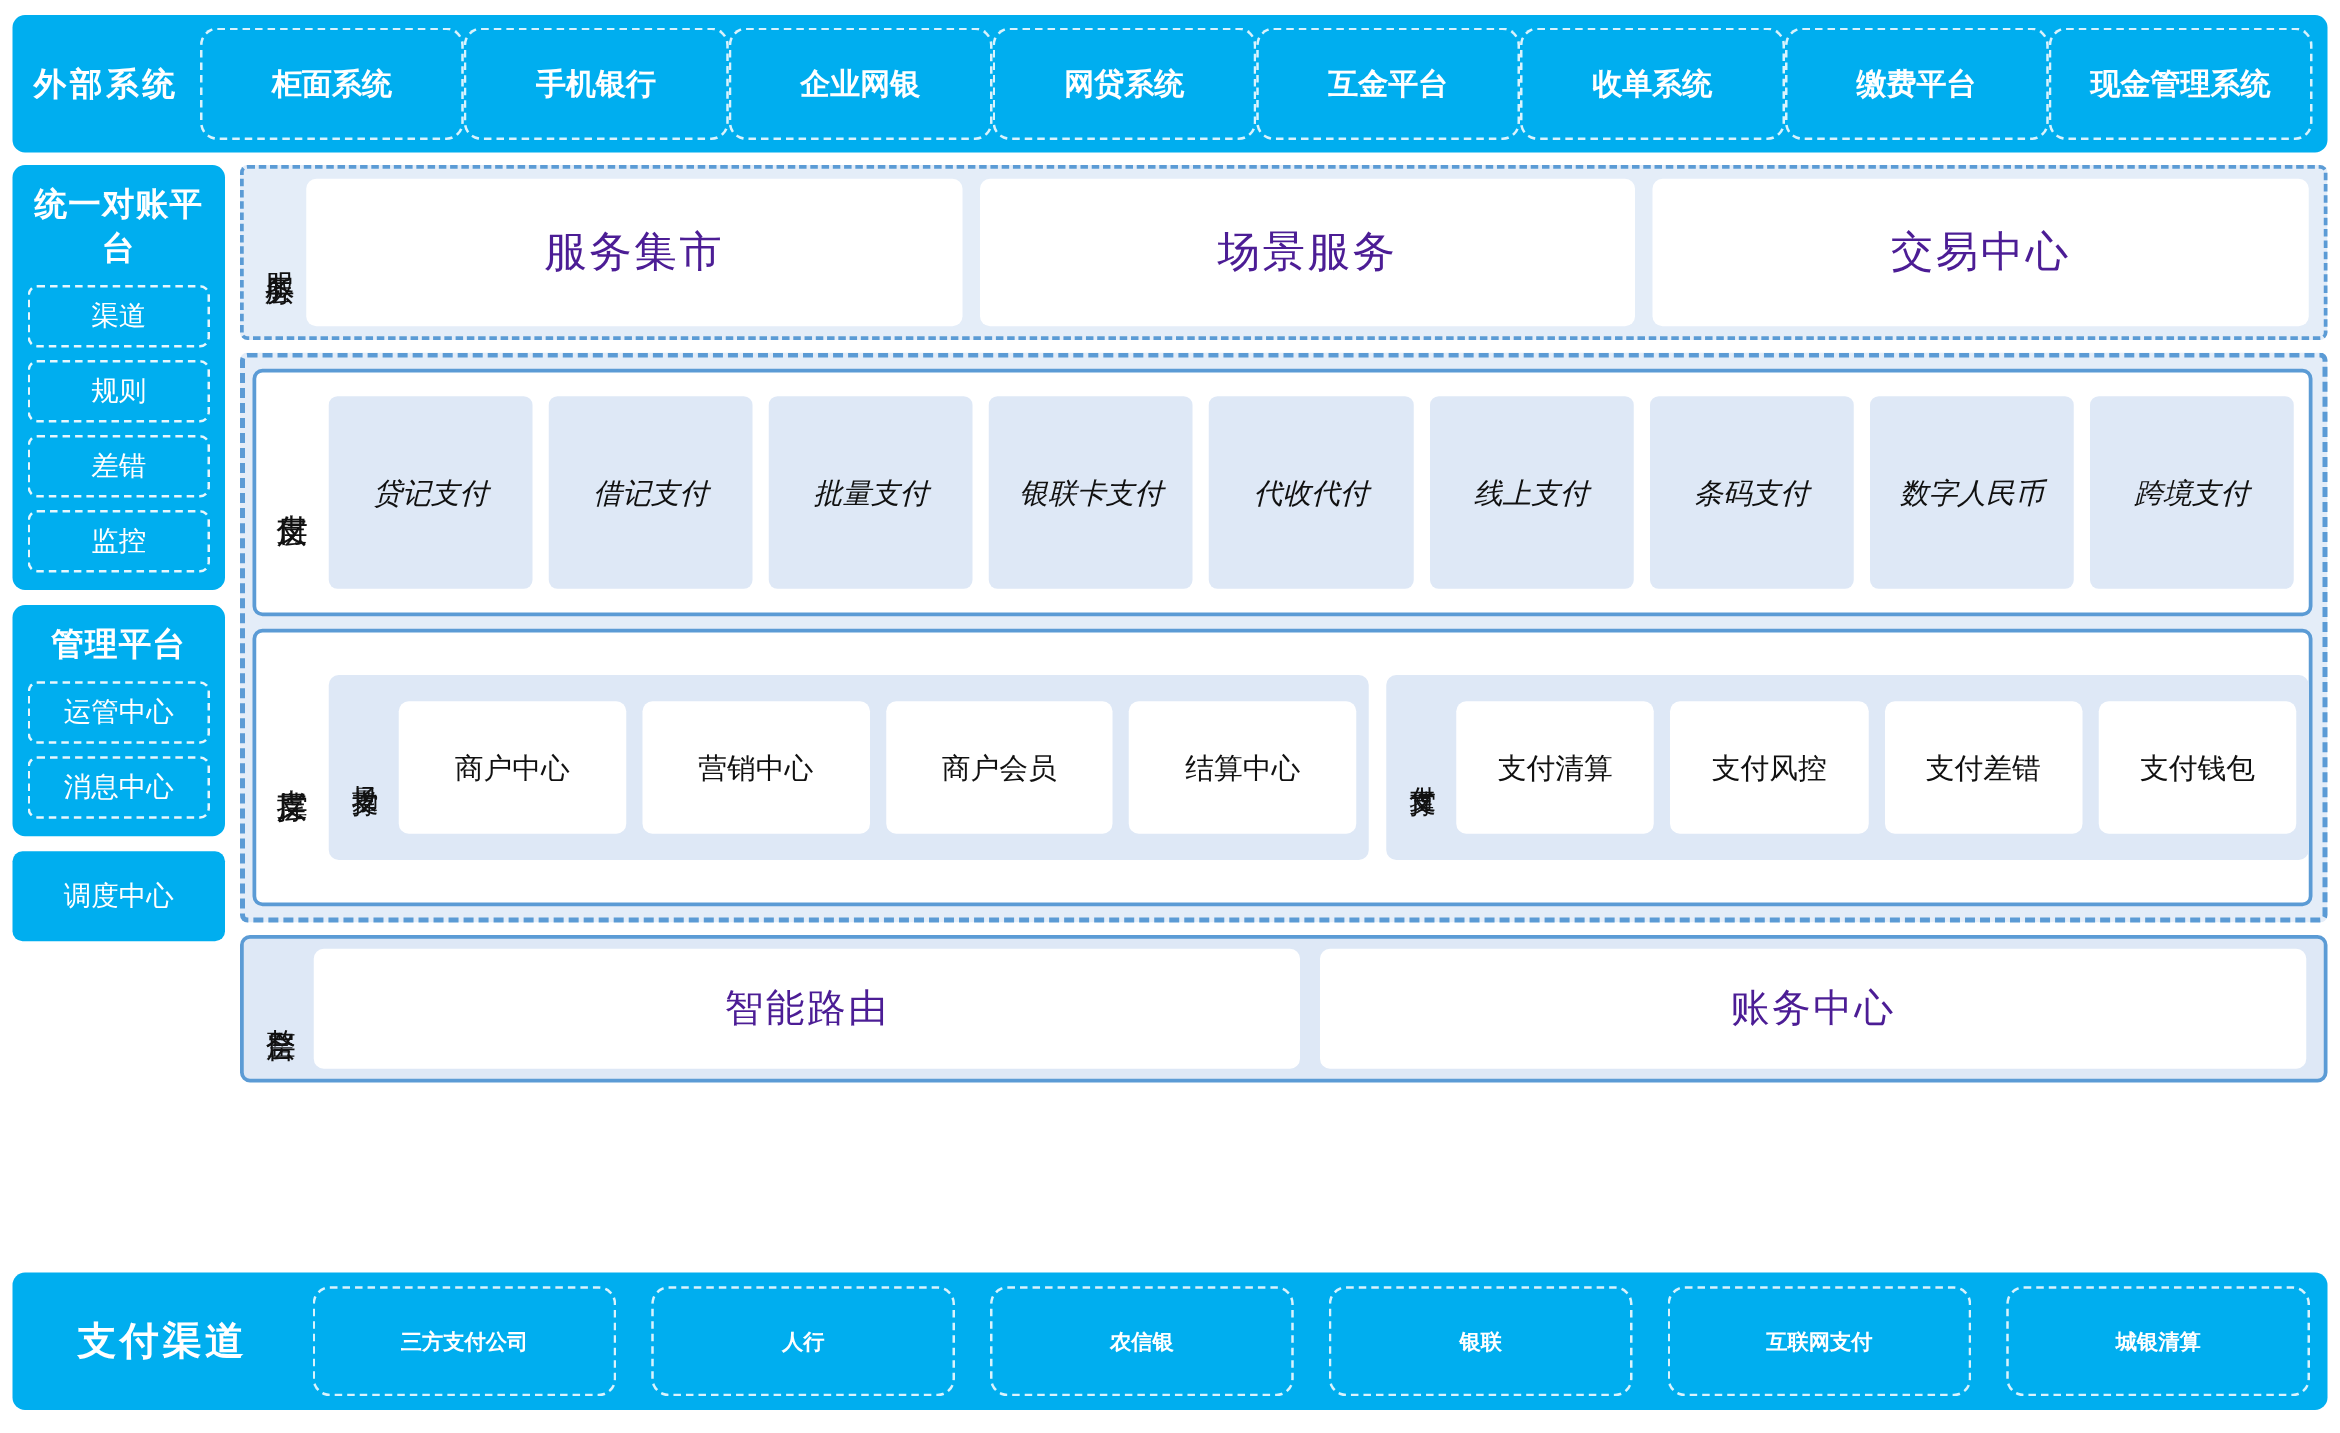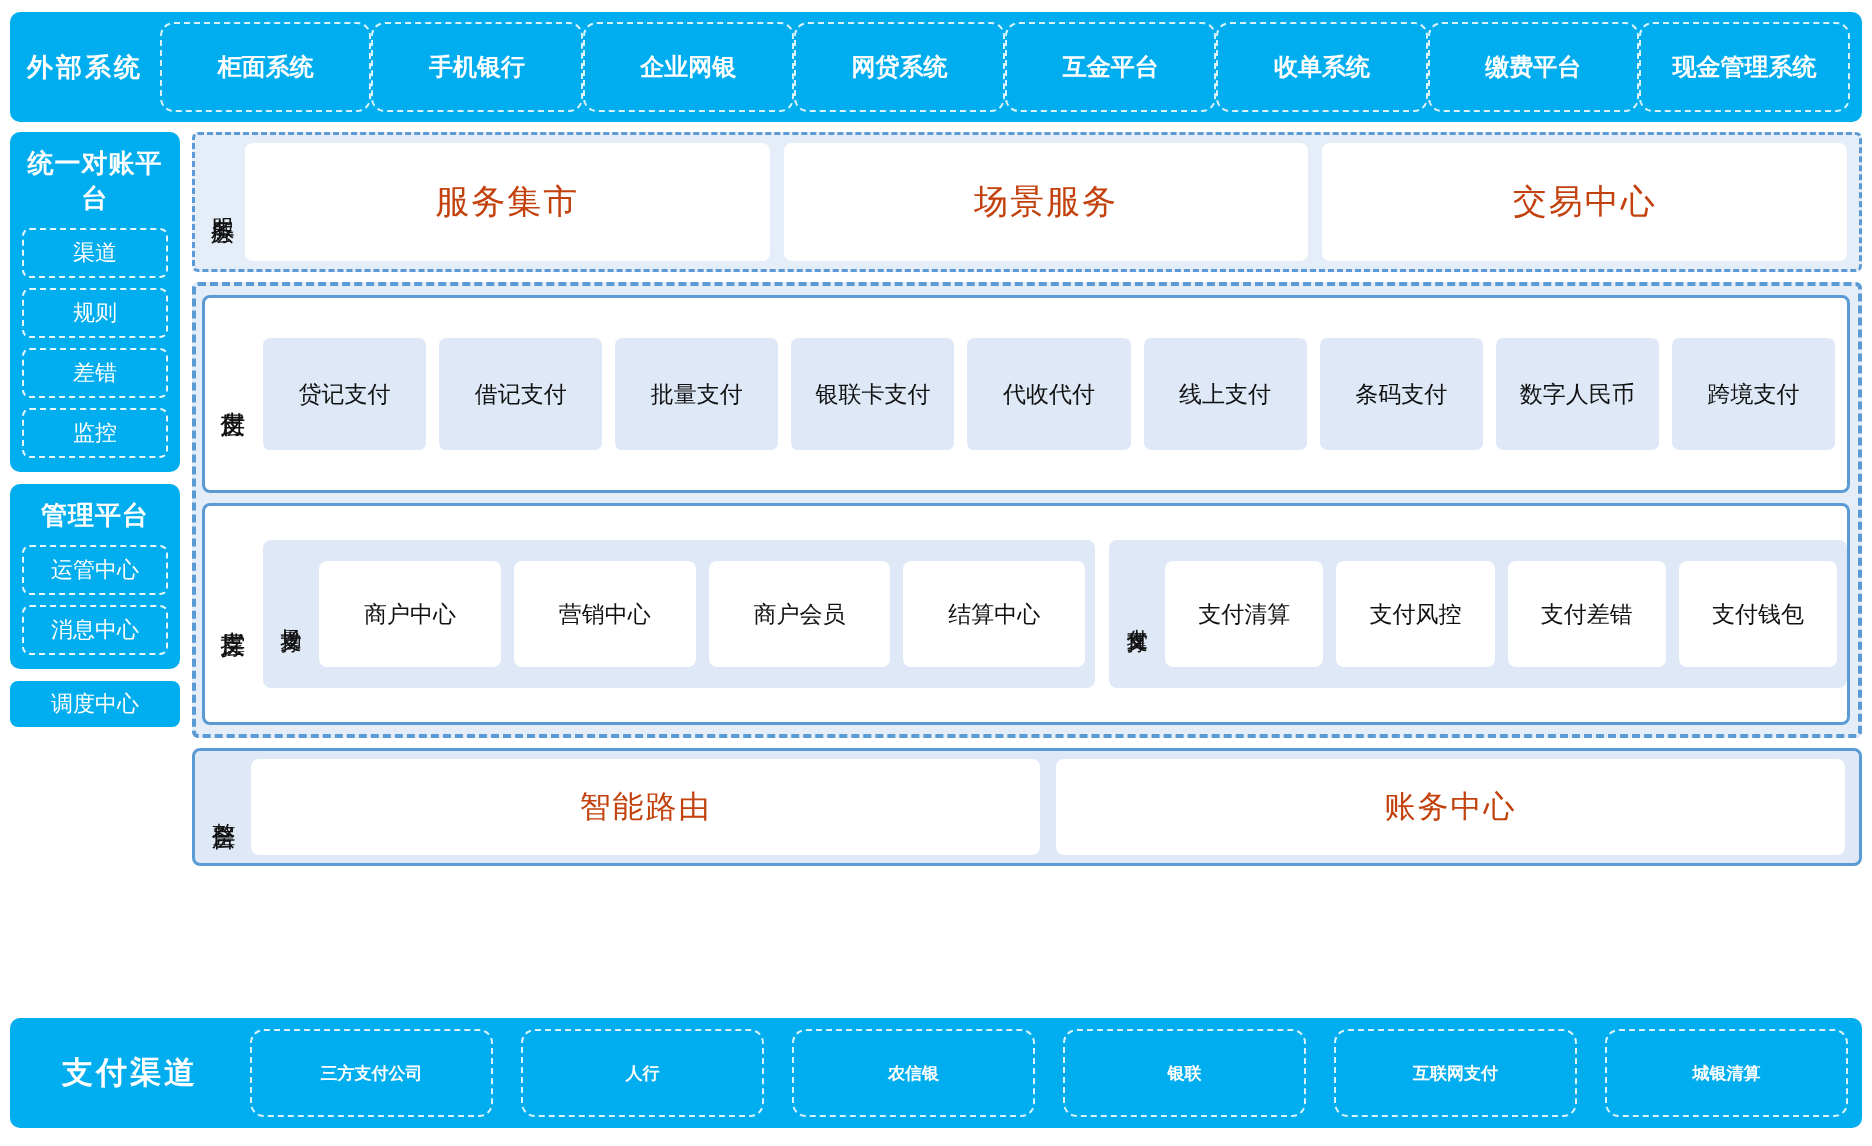--- a/index.html
+++ b/index.html
@@ -73,21 +73,21 @@
   .railitem{
     border:2px dashed rgba(255,255,255,.9);
     border-radius:8px;
     color:#fff;font-size:22px;
     height:50px;
     display:flex;align-items:center;justify-content:center;
     box-sizing:border-box;
   }
   .railsolid{
     background:#00AEEF;border-radius:8px;color:#fff;font-size:22px;
-    height:46px;display:flex;align-items:center;justify-content:center;
+    height:72px;display:flex;align-items:center;justify-content:center;
     box-sizing:border-box;flex:0 0 auto;
   }
 
   
   .stack{flex:1 1 auto;display:flex;flex-direction:column;gap:10px;min-width:0;}
 
   
   .dashdot{
     border:3px dashed #5B9BD5;
     border-radius:6px;
@@ -101,39 +101,39 @@
     box-sizing:border-box;
   }
 
   
   #service-layer{height:140px;display:flex;align-items:center;padding:8px 12px 8px 6px;}
   #service-layer .vlabel{width:44px;height:100%;font-size:24px;}
   #service-layer .cards{display:flex;gap:14px;flex:1 1 auto;height:100%;}
   .whitecard{
     background:#fff;border-radius:8px;flex:1 1 0;
     display:flex;align-items:center;justify-content:center;
-    font-size:34px;color:#c2410c;letter-spacing:2px;
+    font-size:34px;color:#4c1d95;letter-spacing:2px;
     box-sizing:border-box;
   }
 
   
   #pay-wrapper{flex:0 0 auto;padding:9px 8px 9px 6px;display:flex;flex-direction:column;gap:10px;}
 
   .solidbox{
     border:3px solid #5B9BD5;
     border-radius:8px;
     background:#ffffff;
     box-sizing:border-box;
     display:flex;align-items:center;
   }
 
   
   #payment-layer{height:198px;padding:6px 12px 6px 4px;}
   #payment-layer .vlabel{width:48px;height:120px;}
-  #payment-layer .cards{display:flex;gap:13px;flex:1 1 auto;height:112px;margin-left:6px;}
+  #payment-layer .cards{display:flex;gap:13px;flex:1 1 auto;height:154px;margin-left:6px;font-style:italic;}
   .bluecard{
     background:#DEE8F6;border-radius:7px;flex:1 1 0;
     display:flex;align-items:center;justify-content:center;
     font-size:23px;color:#111;box-sizing:border-box;
   }
 
   
   #support-layer{height:222px;padding:6px 0 6px 4px;}
   #support-layer .vlabel{width:48px;height:130px;}
   #support-layer .groups{display:flex;gap:14px;flex:1 1 auto;height:148px;margin-left:6px;}

